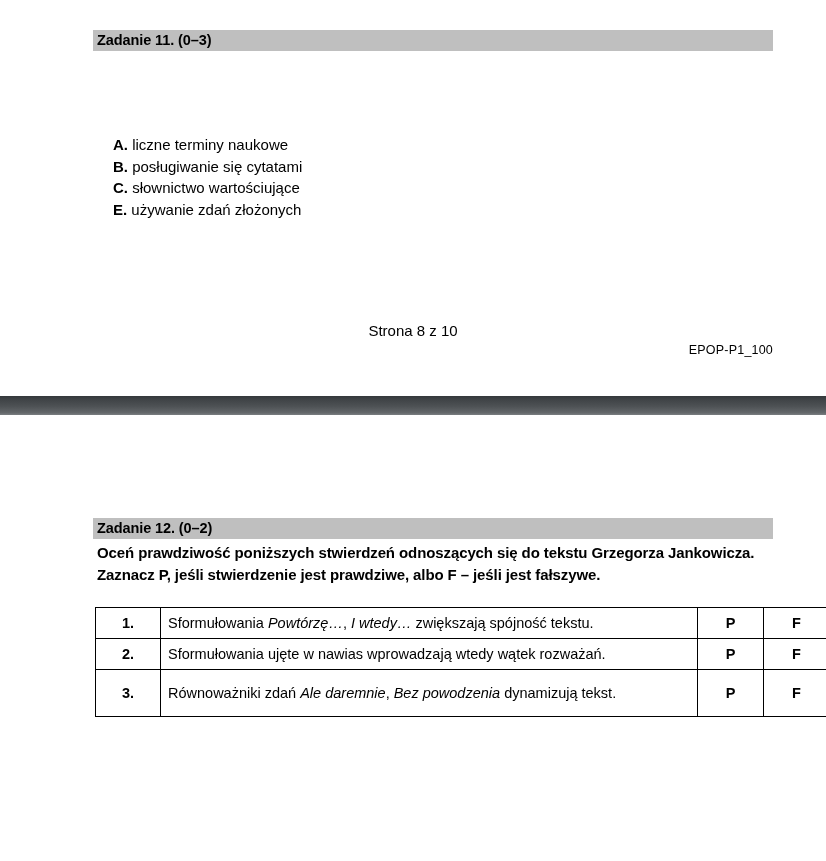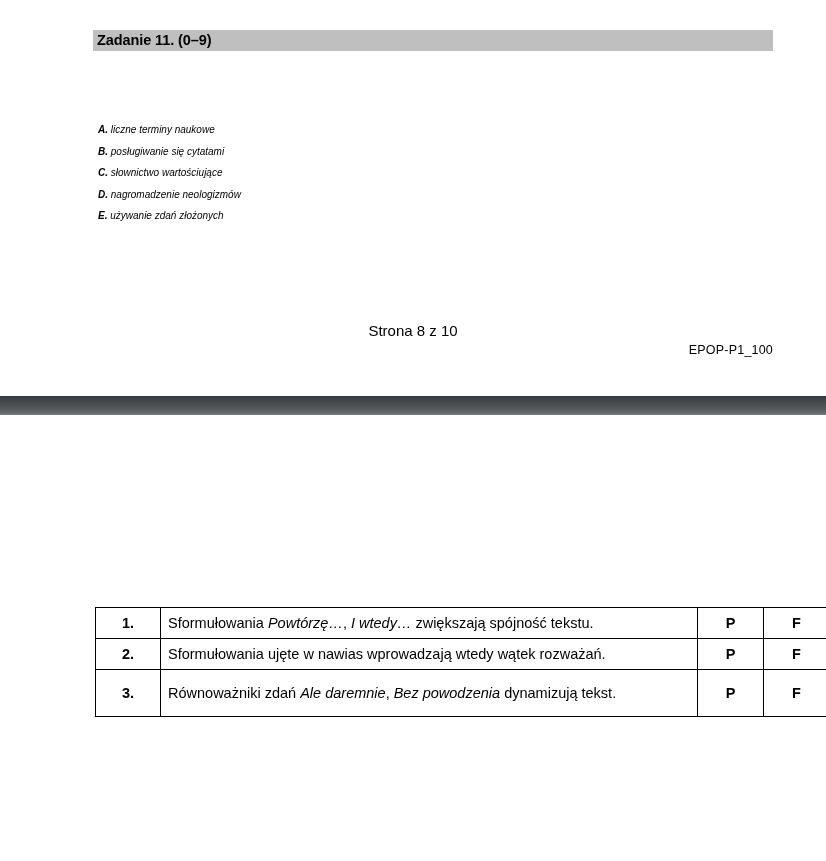--- a/index.html
+++ b/index.html
@@ -47,25 +47,24 @@
     font-weight: bold;
     font-size: 15px;
     line-height: 21.5px;
     padding: 3px 4px 0 4px;
     letter-spacing: -0.1px;
   }
 
   
   .options {
     list-style: none;
-    margin: 1px;
+    margin: 16px;
     padding: 0 0 0 4px;
-    font-size: 10px;
+    font-size: 15px;
     line-height: 21.5px;
-    font-style: italic;
   }
   .options li {
     white-space: nowrap;
   }
   .opt-letter {
     font-weight: bold;
   }
 
   
   .page-number {
@@ -136,57 +135,57 @@
   }
   .tf-table .row-tall td { height: 36px; }
   .stmt-italic { font-style: italic; }
 </style>
 </head>
 <body>
 
 <div class="sheet sheet-top">
 
   <div class="content" style="top:30px;">
-    <div class="task-band">Zadanie 11. (0–9)</div>
+    <div class="task-band">Zadanie 11. (0–3)</div>
   </div>
 
   <div class="content" style="top:118px;">
     <ul class="options">
       <li>
         <span class="opt-letter">A.</span>
         <span>liczne terminy naukowe</span>
       </li>
       <li>
         <span class="opt-letter">B.</span>
         <span>posługiwanie się cytatami</span>
       </li>
       <li>
         <span class="opt-letter">C.</span>
         <span>słownictwo wartościujące</span>
       </li>
       <li>
-        <span class="opt-letter">D.</span>
-        <span>nagromadzenie neologizmów</span>
-      </li>
-      <li>
         <span class="opt-letter">E.</span>
         <span>używanie zdań złożonych</span>
       </li>
     </ul>
   </div>
 
   <div class="page-number">Strona 8 z 10</div>
 
   <div class="sheet-code">EPOP-P1_100</div>
 </div>
 
 <div class="page-gap"></div>
 
 <div class="sheet sheet-bottom">
 
+  <div class="content" style="top:103px;">
+    <div class="task-band">Zadanie 12. (0–2)</div>
+    <div class="task-prompt">Oceń prawdziwość poniższych stwierdzeń odnoszących się do tekstu Grzegorza Jankowicza. Zaznacz P, jeśli stwierdzenie jest prawdziwe, albo F – jeśli jest fałszywe.</div>
+  </div>
 
   <div class="content" style="top:192px; left:95px;">
     <table class="tf-table">
       <tbody>
         <tr>
           <td class="col-idx">1.</td>
           <td class="col-stmt"><span>Sformułowania </span><span class="stmt-italic">Powtórzę…</span><span>, </span><span class="stmt-italic">I wtedy…</span><span> zwiększają spójność tekstu.</span></td>
           <td class="col-pf">P</td>
           <td class="col-pf">F</td>
         </tr>

